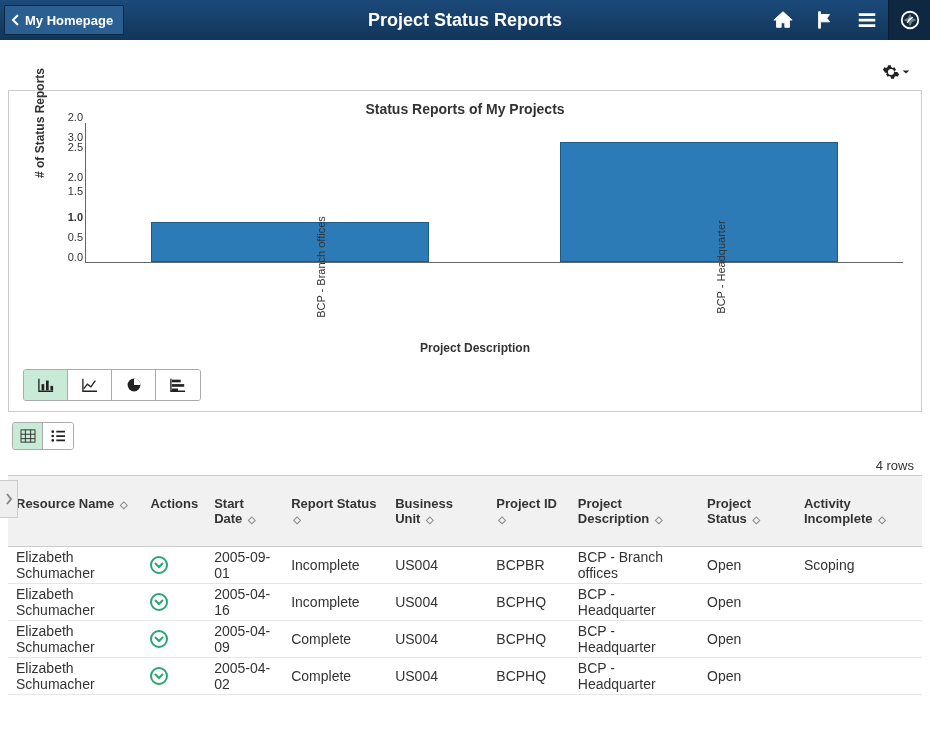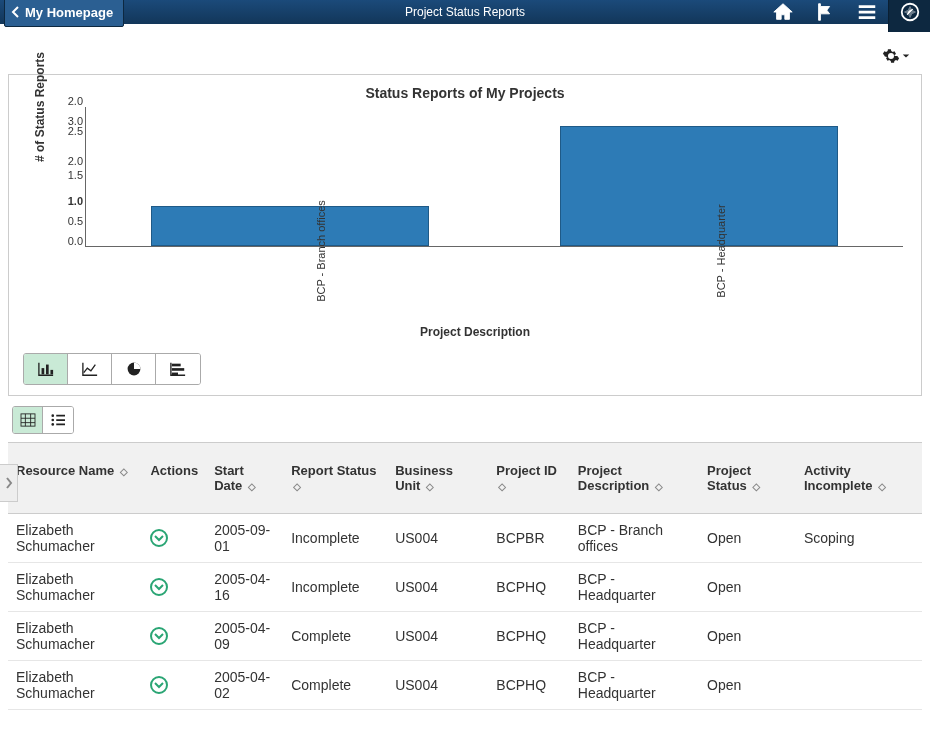--- a/index.html
+++ b/index.html
@@ -7,21 +7,21 @@
     margin: 0;
     padding: 0;
     font-family: Arial, Helvetica, sans-serif;
     font-size: 13px;
     background: #fff;
     color: #333;
     width: 930px;
   }
   .topbar {
     background: linear-gradient(#1b4a7a, #123659);
-    height: 24px;
+    height: 40px;
     display: flex;
     align-items: center;
     color: #fff;
     position: relative;
   }
   .back-btn {
     background: #2b5f92;
     border: 1px solid #0d2840;
     margin: 4px 0 4px 4px;
     height: 30px;
@@ -32,22 +32,22 @@
     font-weight: bold;
     font-size: 13px;
     cursor: pointer;
     border-radius: 2px;
   }
   .back-btn svg { margin-right: 4px; }
   .top-title {
     position: absolute;
     left: 0; right: 0;
     text-align: center;
-    font-size: 12px;
-    font-weight: normal;
+    font-size: 18px;
+    font-weight: bold;
     pointer-events: none;
   }
   .top-icons {
     margin-left: auto;
     display: flex;
     align-items: center;
     gap: 0;
     height: 100%;
   }
   .top-icon {
@@ -225,21 +225,21 @@
     font-weight: bold;
     vertical-align: top;
   }
   table.grid th .sort {
     font-size: 10px;
     color: #888;
     margin-left: 2px;
   }
   table.grid td {
     border-bottom: 1px solid #e6e6e6;
-    padding: 8px 8px;
+    padding: 2px 8px;
     font-size: 14px;
   }
   .action-circle {
     width: 18px; height: 18px;
     border: 2px solid #2aa574;
     border-radius: 50%;
     display: inline-flex;
     align-items: center;
     justify-content: center;
     cursor: pointer;
@@ -366,20 +366,21 @@
         </svg>
     </div>
   </div>
 
   <div class="side-tab">
     <svg width="8" height="12" viewBox="0 0 8 12">
         <path d="M2 1l4 5-4 5" stroke="#888" stroke-width="2" fill="none"></path>
       </svg>
   </div>
 
+  <div class="rowcount">4 rows</div>
 
   <table class="grid">
     <thead>
       <tr id="gridhead">
           <th><span>Resource Name</span> <span class="sort">◇</span></th>
           <th><span>Actions</span></th>
           <th><span>Start Date</span> <span class="sort">◇</span></th>
           <th><span>Report Status</span> <span class="sort">◇</span></th>
           <th><span>Business Unit</span> <span class="sort">◇</span></th>
           <th><span>Project ID</span> <span class="sort">◇</span></th>

